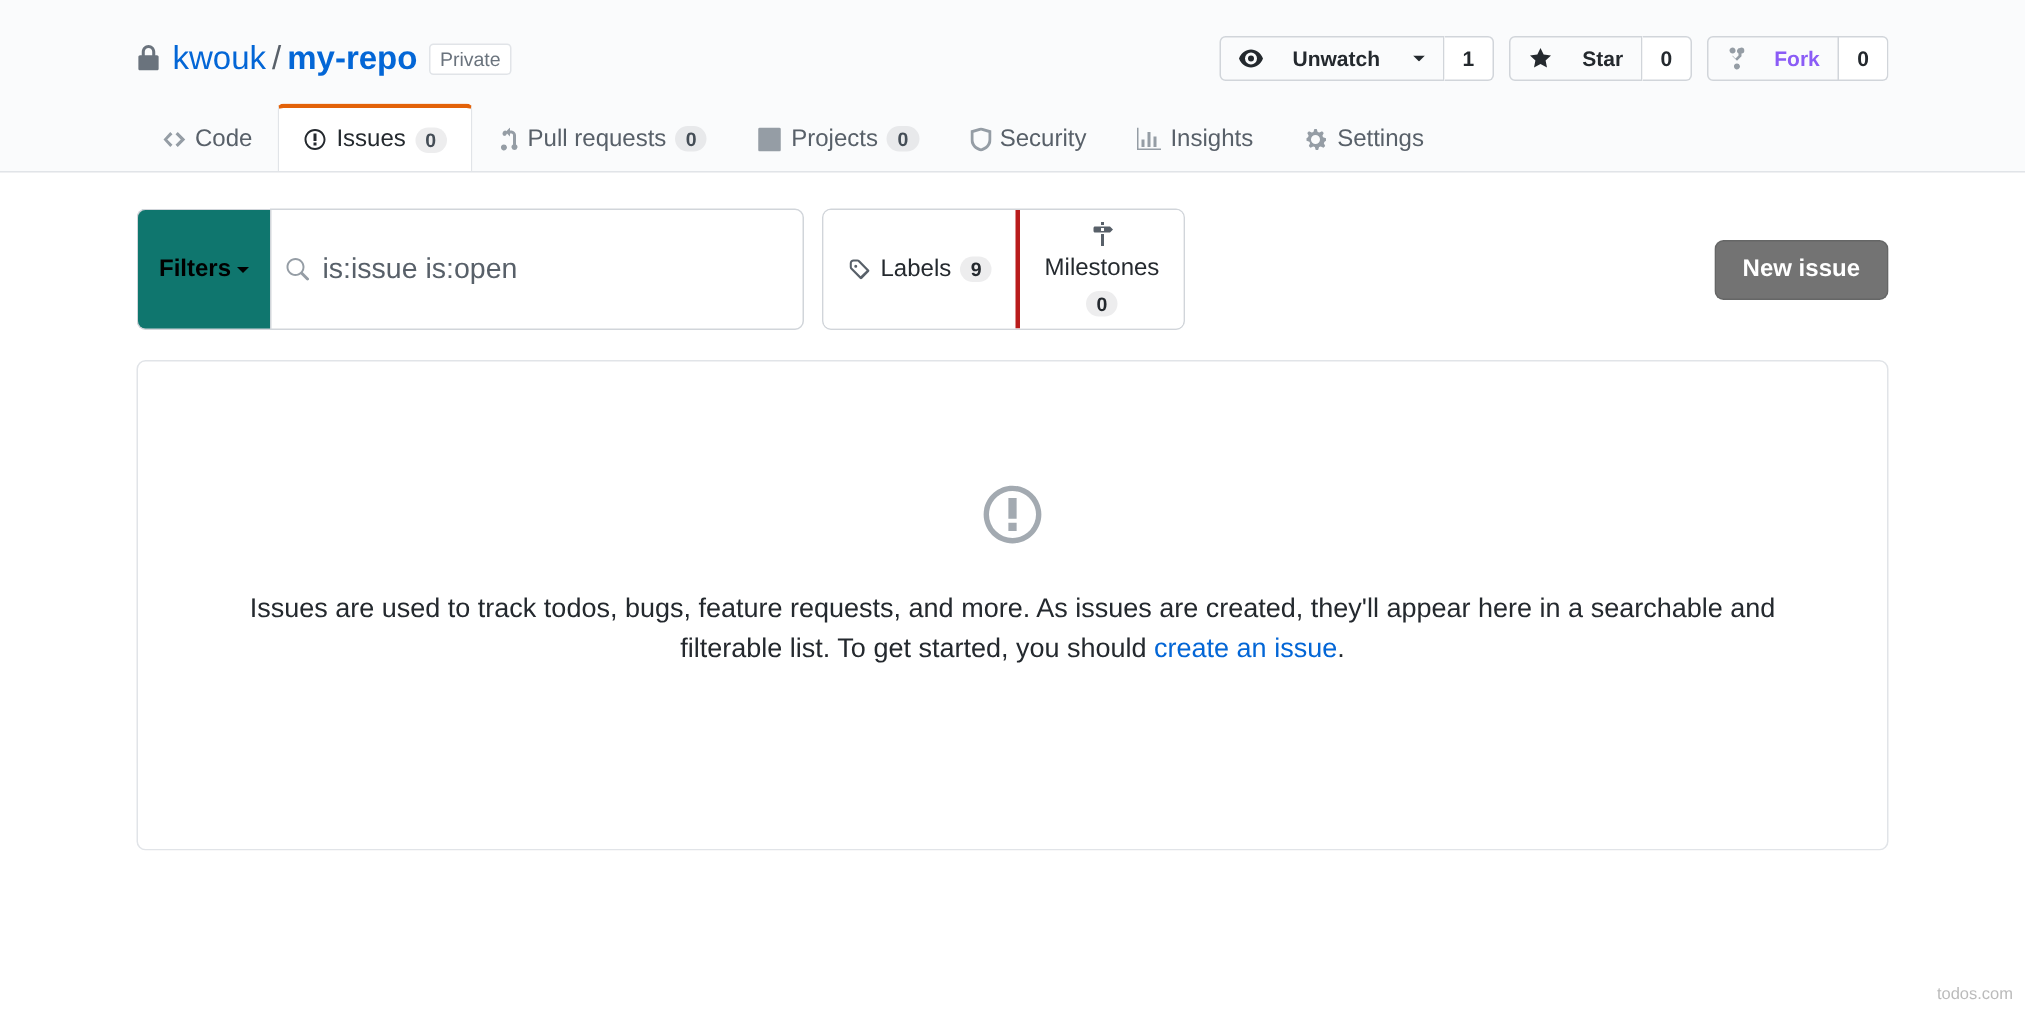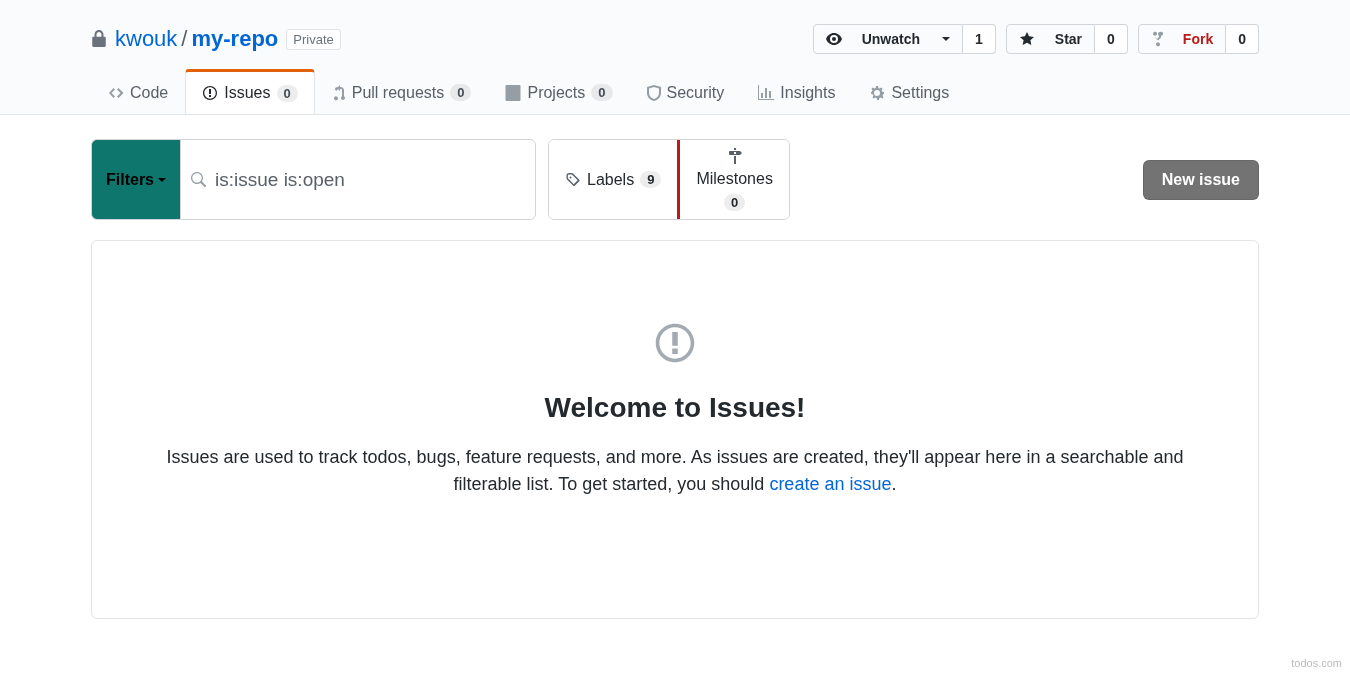--- a/index.html
+++ b/index.html
@@ -69,21 +69,21 @@
     font-size: 14px;
     font-weight: 600;
     color: #24292e;
     background: #fff;
     border: 1px solid #d1d5da;
     border-left: 0;
     border-radius: 0 4px 4px 0;
     min-width: 30px;
   }
   .btn svg { fill: #24292e; }
-  .btn.disabled { color: #b91c1c; }
+  .btn.disabled { color: #8b5cf6; }
   .btn.disabled svg { fill: #959da5; }
   .caret { margin-left: 2px; }
 
   .reponav {
     display: flex;
     gap: 0;
   }
   .reponav-item {
     display: flex;
     align-items: center;
@@ -333,20 +333,19 @@
         </a>
       </div>
     </div>
     <button class="btn-primary">New issue</button>
   </div>
 
   <div class="blankslate">
     <svg class="big" width="44" height="44" viewBox="0 0 14 16">
         <path d="M7 2.3c3.14 0 5.7 2.56 5.7 5.7s-2.56 5.7-5.7 5.7A5.71 5.71 0 011.3 8c0-3.14 2.56-5.7 5.7-5.7zM7 1C3.14 1 0 4.14 0 8s3.14 7 7 7 7-3.14 7-7-3.14-7-7-7zm1 3H6v5h2V4zm0 6H6v2h2v-2z"></path>
       </svg>
-    <h3>Welcome to Issues!</h3>
     <p>
       <span>Issues are used to track todos, bugs, feature requests, and more. As issues are created, they'll appear here in a searchable and filterable list. To get started, you should </span><a>create an issue</a><span>.</span>
     </p>
   </div>
 </div>
 
 <div class="watermark">todos.com</div>
 
 </body></html>

